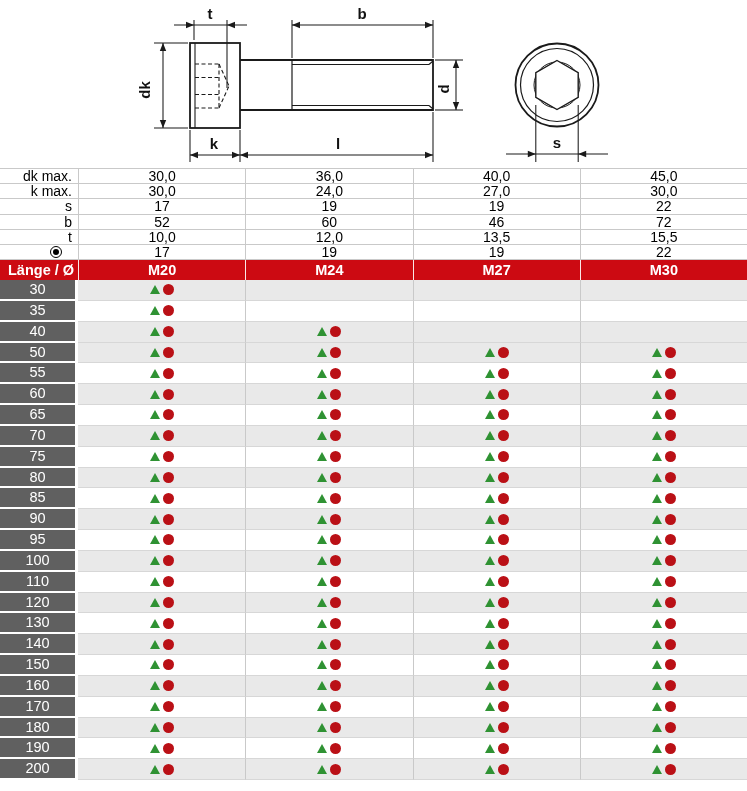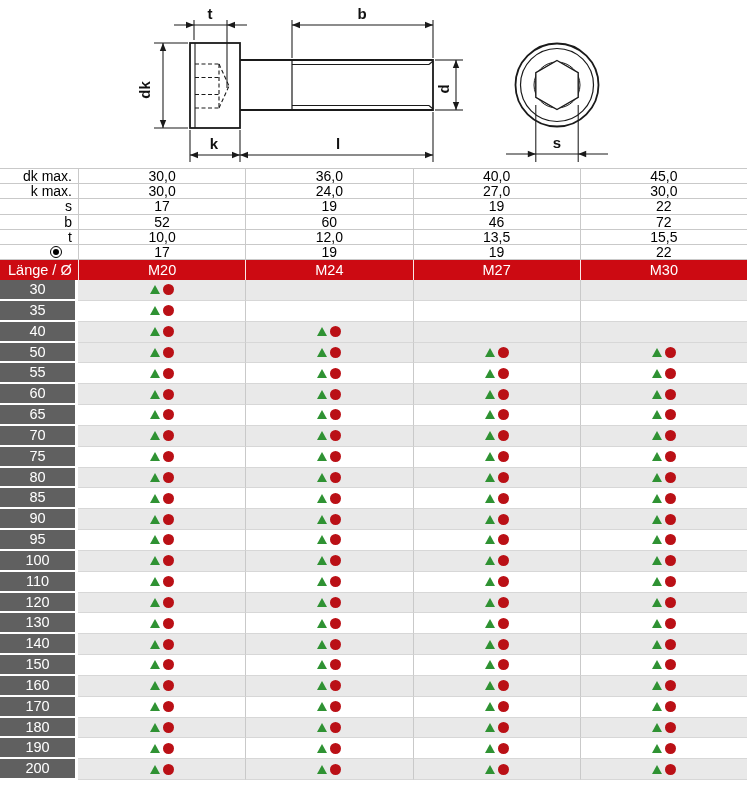--- a/index.html
+++ b/index.html
@@ -20,21 +20,21 @@
   .spec-row .cell{border-bottom:1px solid var(--grid-line,#c9c9c9);font-size:14px;text-align:center;}
   .spec-label{justify-content:flex-end;padding-right:6px;}
   .spec-val{border-left:1px solid var(--grid-line,#c9c9c9);}
   .fisheye{
     width:12px;height:12px;border:1.6px solid #000;border-radius:50%;
     display:flex;align-items:center;justify-content:center;box-sizing:border-box;margin-right:10px;
   }
   .fisheye::after{content:"";width:6px;height:6px;border-radius:50%;background:#000;}
   
   .size-header{height:20px;background:var(--header-red,#cc0a12);}
-  .size-header .cell{color:var(--header-text,#fff);font-weight:normal;font-size:14.5px;}
+  .size-header .cell{color:var(--header-text,#fff);font-weight:bold;font-size:14.5px;}
   .size-corner{justify-content:flex-start;padding-left:8px;}
   .size-col{border-left:1px solid rgba(255,255,255,.9);}
   
   .len-section{height:500px;display:grid;grid-auto-rows:1fr;}
   .len-label{
     background:var(--row-label-bg,#606060);color:var(--row-label-text,#fff);
     font-size:14.5px;border-bottom:2px solid #fff;border-right:3px solid #fff;
   }
   .len-cell{border-left:1px solid var(--grid-line,#c9c9c9);border-bottom:1px solid #d7d7d7;}
   .len-cell:nth-child(2){border-left:none;}

